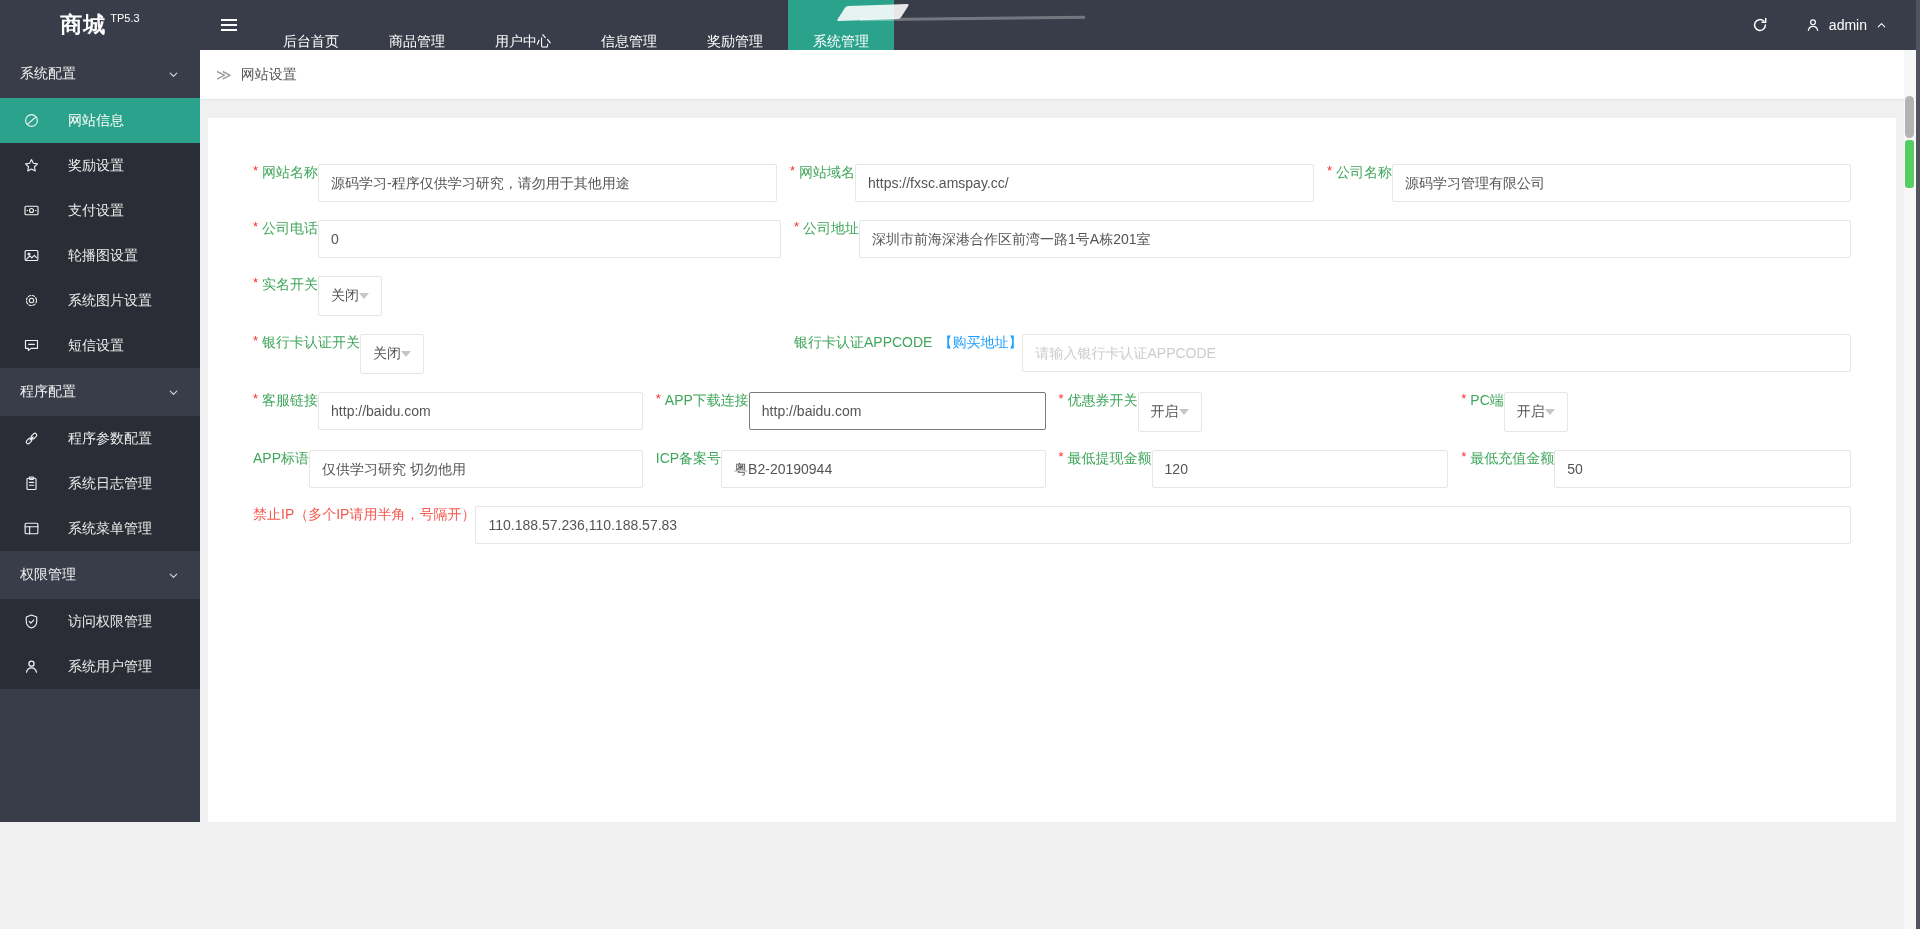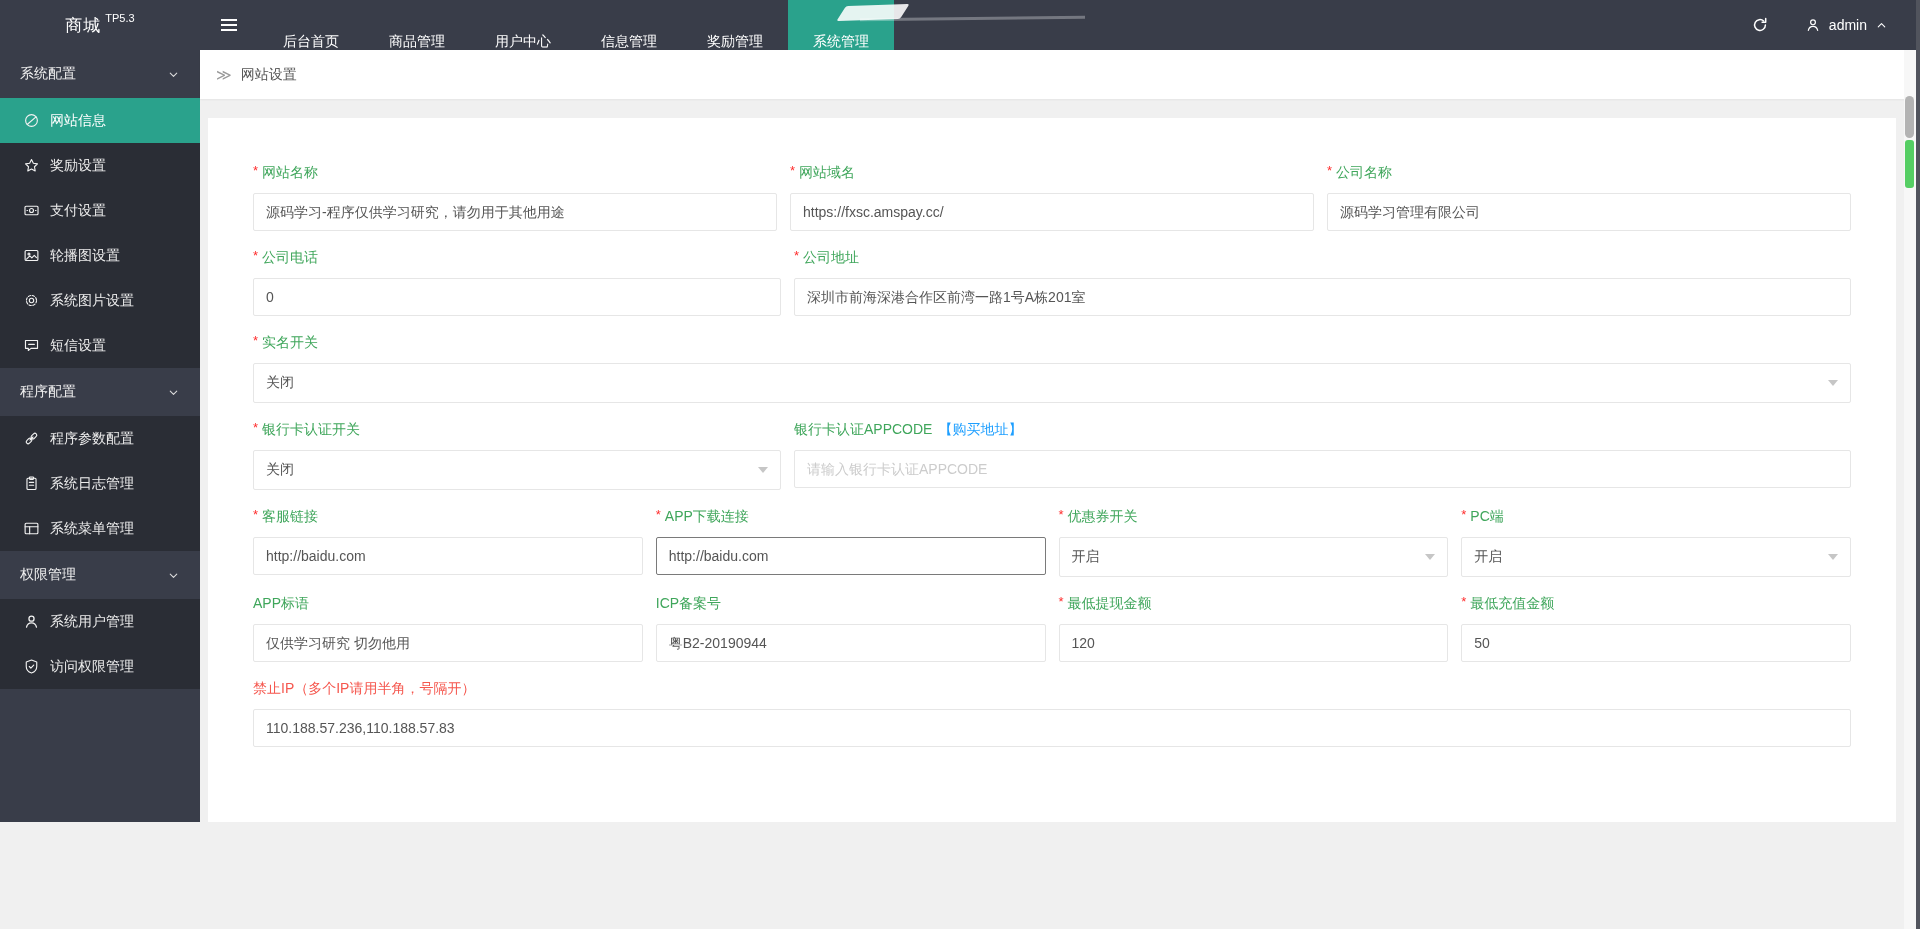--- a/index.html
+++ b/index.html
@@ -5,51 +5,51 @@
   html,body{margin:0;padding:0}
   body{
     width:1920px;height:929px;overflow:hidden;background:#f0f0f0;
     font-family:"Liberation Sans","DejaVu Sans",sans-serif;font-size:14px;color:#333;
     position:relative;
   }
   svg{display:block}
   
   .topbar{height:50px;background:#393D49;display:flex;align-items:stretch;position:relative;z-index:6}
   .logo{width:200px;display:flex;align-items:center;justify-content:center;color:#fff;cursor:default}
-  .logo .big{font-size:17px;font-weight:normal;letter-spacing:1px}
+  .logo .big{font-size:22px;font-weight:bold;letter-spacing:1px}
   .logo .sub{font-size:11px;margin-left:4px;transform:translateY(-7px)}
   .burger{width:58px;display:flex;flex-direction:column;justify-content:center;align-items:center;gap:3px;cursor:pointer}
   .burger i{width:16px;height:2px;background:#fff;display:block}
   .nav{display:flex}
   .nav-item{padding:16px 25px;line-height:50px;color:#fff;cursor:pointer;white-space:nowrap}
   .nav-item.active{background:#2AA28C}
   .ghost1{position:absolute;left:842px;top:5px;width:62px;height:15px;background:rgba(255,255,255,.88);transform:skewX(-34deg) rotate(-2deg);border-radius:2px;pointer-events:none}
   .ghost2{position:absolute;left:860px;top:17px;width:225px;height:3px;background:rgba(255,255,255,.30);transform:rotate(-0.6deg);pointer-events:none}
   .top-right{margin-left:auto;display:flex;align-items:center;gap:0;padding-right:22px;color:#fff}
   .icon-btn{padding:0 26px;height:50px;display:flex;align-items:center;cursor:pointer;color:#fff}
   .user-menu{display:flex;align-items:center;gap:8px;padding:0 10px;height:50px;cursor:pointer;color:#fff}
   
   .shell{display:flex;height:772px}
   .sidebar{width:200px;background:#393D49;flex:0 0 200px;overflow:hidden}
   .sgroup-h{height:48px;display:flex;align-items:center;justify-content:space-between;padding:0 20px;color:#f1f1f1;cursor:pointer}
   .sgroup-h .chev{color:#dcdcdc}
   .sitems{background:#2A2D35}
-  .sitem{height:45px;display:flex;align-items:center;gap:10px;padding-left:23px;color:#ececec;cursor:pointer}
+  .sitem{height:45px;display:flex;align-items:center;gap:28px;padding-left:23px;color:#ececec;cursor:pointer}
   .sitem.active{background:#2AA28C;color:#fff}
   .sitem .sicon{width:17px;height:17px;color:#f2f2f2}
   
   .main{flex:1;display:flex;flex-direction:column;background:#f0f0f0;position:relative}
   .crumb{height:49px;background:#fff;display:flex;align-items:center;gap:9px;padding-left:16px;box-shadow:0 1px 2px rgba(0,0,0,.05);position:relative;z-index:2}
   .crumb .gg{color:#999;font-size:15px}
   .crumb-title{color:#555}
   .content{flex:1;padding:19px 24px 0 8px;display:flex;min-height:0}
   .card{flex:1;background:#fff;padding:46px 45px 30px;box-sizing:border-box}
   
   .frow{display:flex;gap:13px;margin-bottom:18px}
-  .field{display:flex;flex-direction:column;min-width:0}
+  .field{display:flex;flex-direction:row;min-width:0}
   .frow.c3 .field,.frow.c4 .field,.frow.full .field{flex:1}
   .frow.c2 .field:first-child{flex:0 0 528px}
   .frow.c2 .field:last-child{flex:1}
   .flabel{margin-bottom:11px;color:#3FA65B;white-space:nowrap}
   .flabel .req{color:#ff2d2d;margin-right:4px;position:relative;top:-2px;font-size:13px}
   .flabel.redlbl{color:#f5574e}
   .flabel .buy{color:#1e9fff;text-decoration:none;margin-left:6px;cursor:pointer}
   .inp{height:38px;line-height:38px;border:1px solid #e6e6e6;border-radius:2px;padding:1px 12px;
        font-size:14px;color:#555;outline:none;width:100%;box-sizing:border-box;background:#fff;
        font-family:"Liberation Sans","DejaVu Sans",sans-serif}
@@ -222,35 +222,35 @@
         <span>权限管理</span>
         <span class="chev">
           <svg viewBox="0 0 24 24" width="13" height="13" fill="none" stroke="currentColor" stroke-width="2" stroke-linecap="round" stroke-linejoin="round">
             <polyline points="6 9.5 12 15.5 18 9.5"></polyline>
           </svg>
         </span>
       </div>
       <div class="sitems">
         <div class="sitem">
           <span class="sicon">
+            <svg viewBox="0 0 24 24" width="17" height="17" fill="none" stroke="currentColor" stroke-width="1.6" stroke-linecap="round" stroke-linejoin="round">
+              <path d="M12 2.8l7.4 2.8v6.3c0 4.6-3.1 7.7-7.4 9.2-4.3-1.5-7.4-4.6-7.4-9.2V5.6z"></path>
+              <path d="M8.9 12l2.2 2.2 4-4.3"></path>
+            </svg>
+          </span>
+          <span>访问权限管理</span>
+        </div>
+        <div class="sitem">
+          <span class="sicon">
             <svg viewBox="0 0 24 24" width="17" height="17" fill="none" stroke="currentColor" stroke-width="1.8" stroke-linecap="round" stroke-linejoin="round">
               <circle cx="12" cy="8" r="3.6"></circle>
               <path d="M5 20c.9-4 3.7-6 7-6s6.1 2 7 6"></path>
             </svg>
           </span>
           <span>系统用户管理</span>
-        </div>
-        <div class="sitem">
-          <span class="sicon">
-            <svg viewBox="0 0 24 24" width="17" height="17" fill="none" stroke="currentColor" stroke-width="1.6" stroke-linecap="round" stroke-linejoin="round">
-              <path d="M12 2.8l7.4 2.8v6.3c0 4.6-3.1 7.7-7.4 9.2-4.3-1.5-7.4-4.6-7.4-9.2V5.6z"></path>
-              <path d="M8.9 12l2.2 2.2 4-4.3"></path>
-            </svg>
-          </span>
-          <span>访问权限管理</span>
         </div>
       </div>
     </div>
 
   <div class="main">
     <div class="crumb">
       <span class="gg">≫</span>
       <span class="crumb-title">网站设置</span>
     </div>
     <div class="content">

